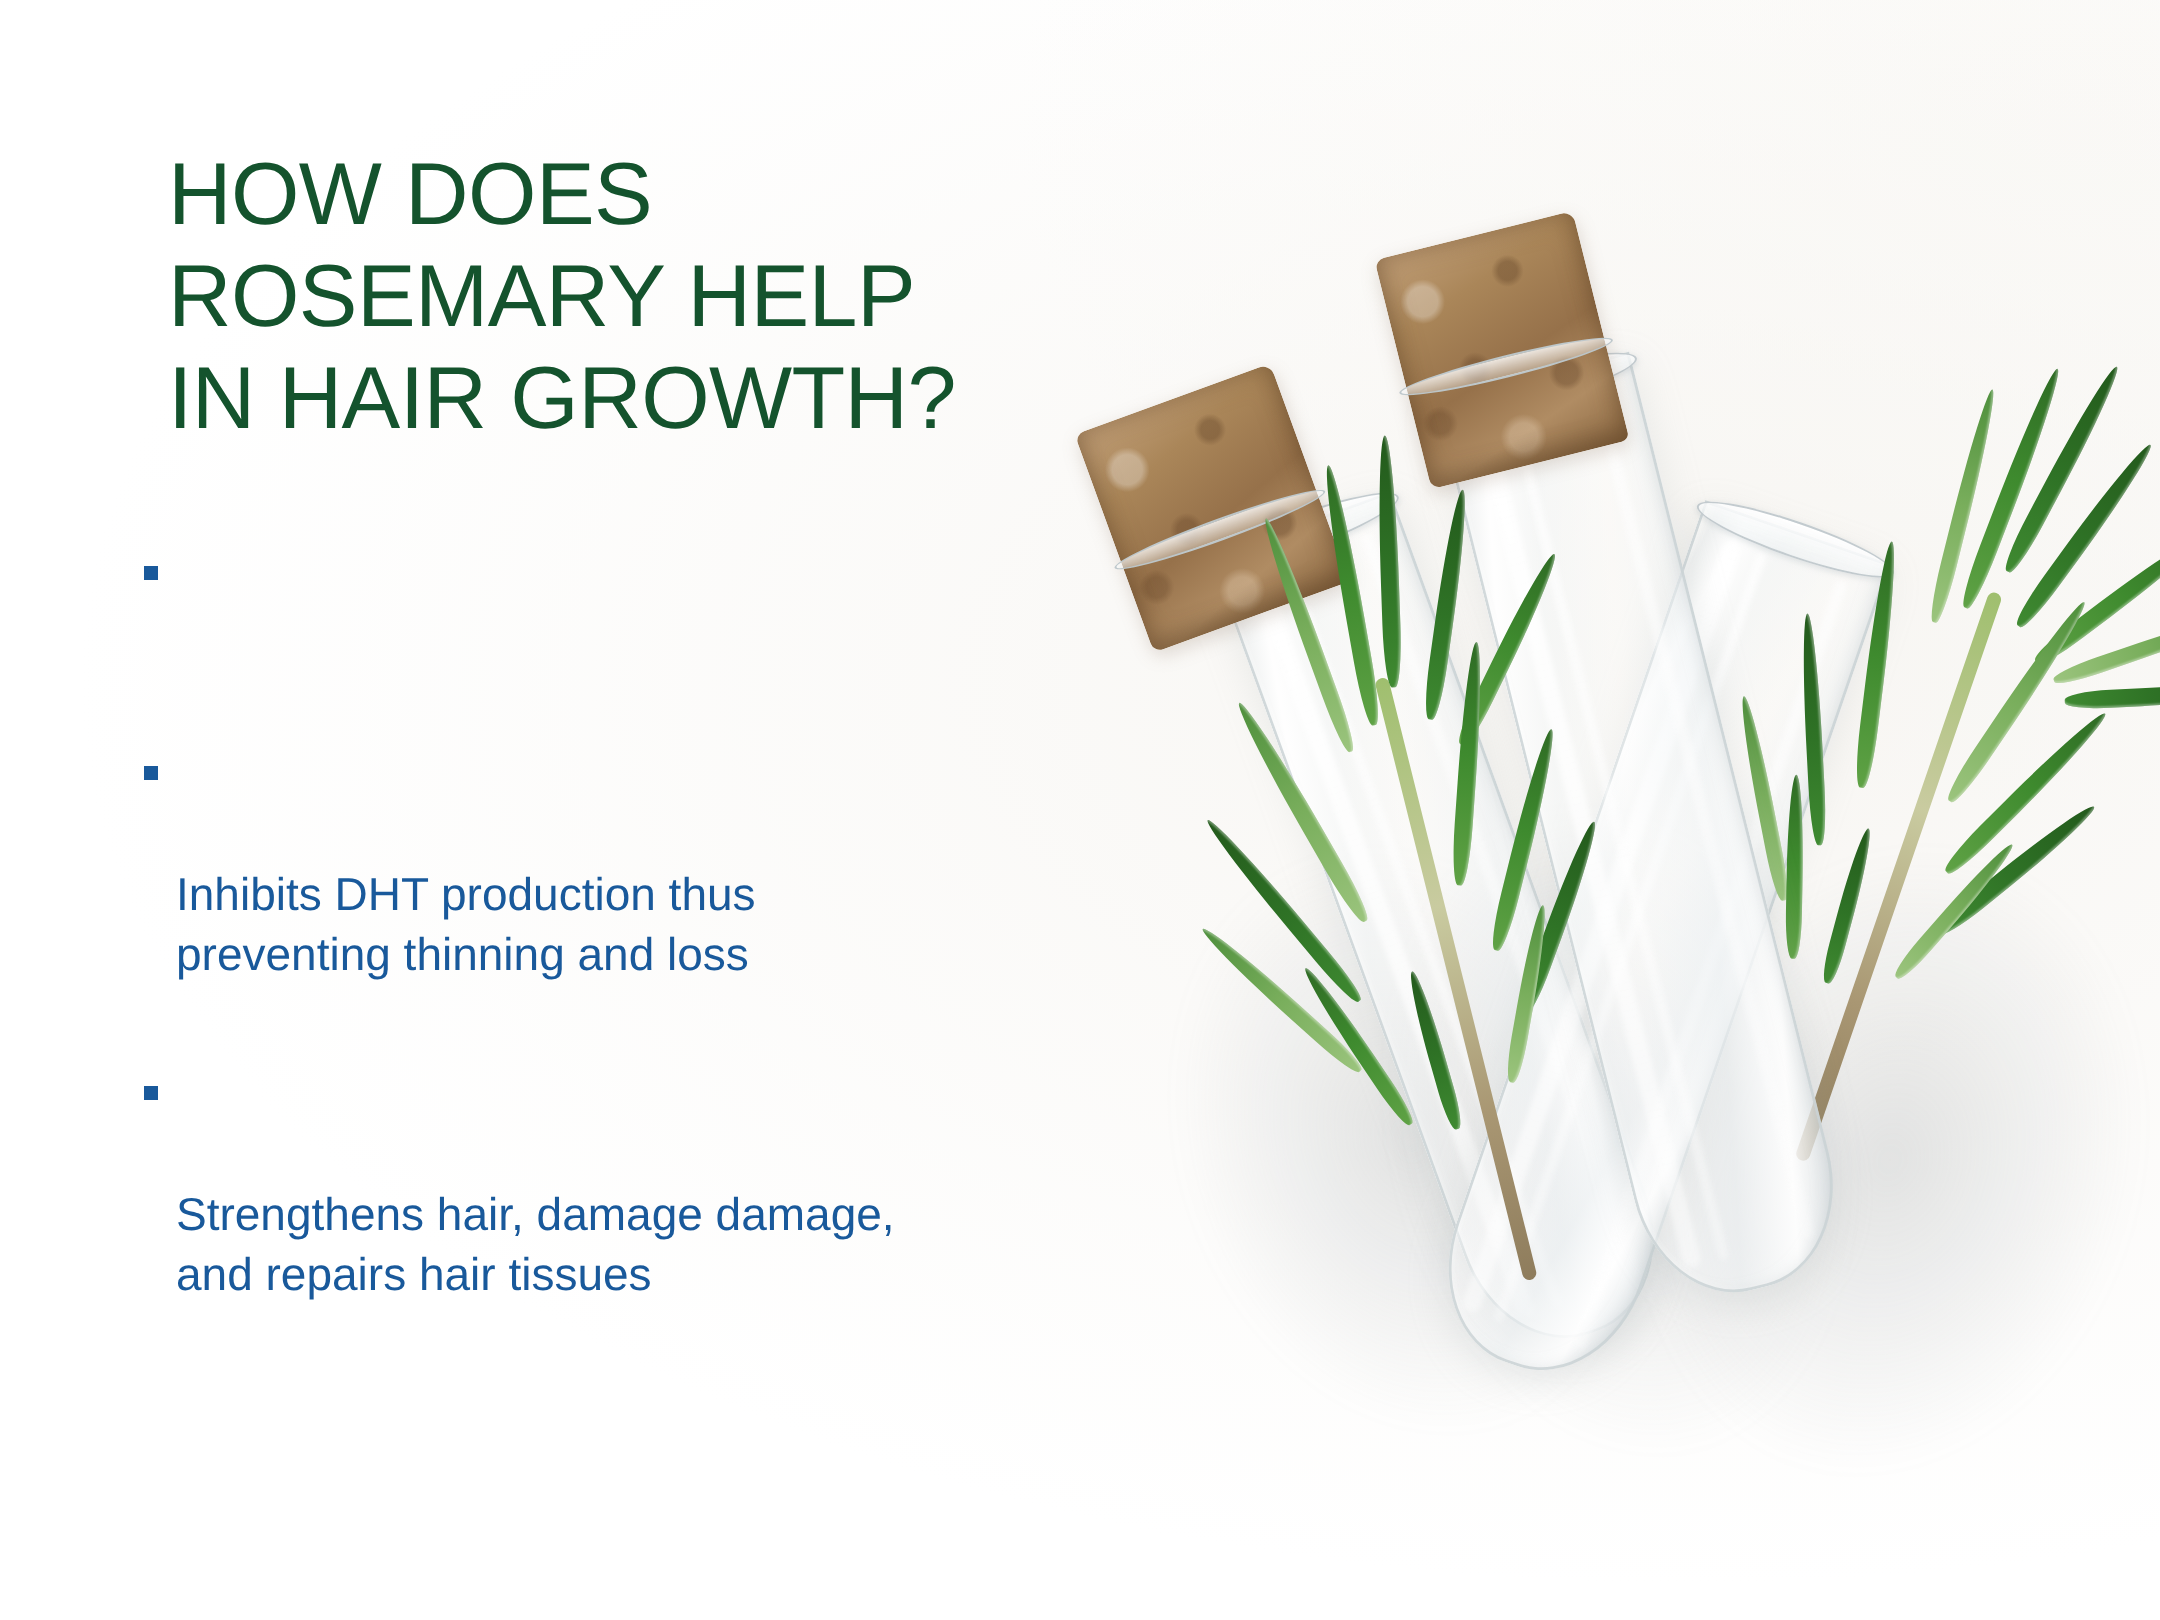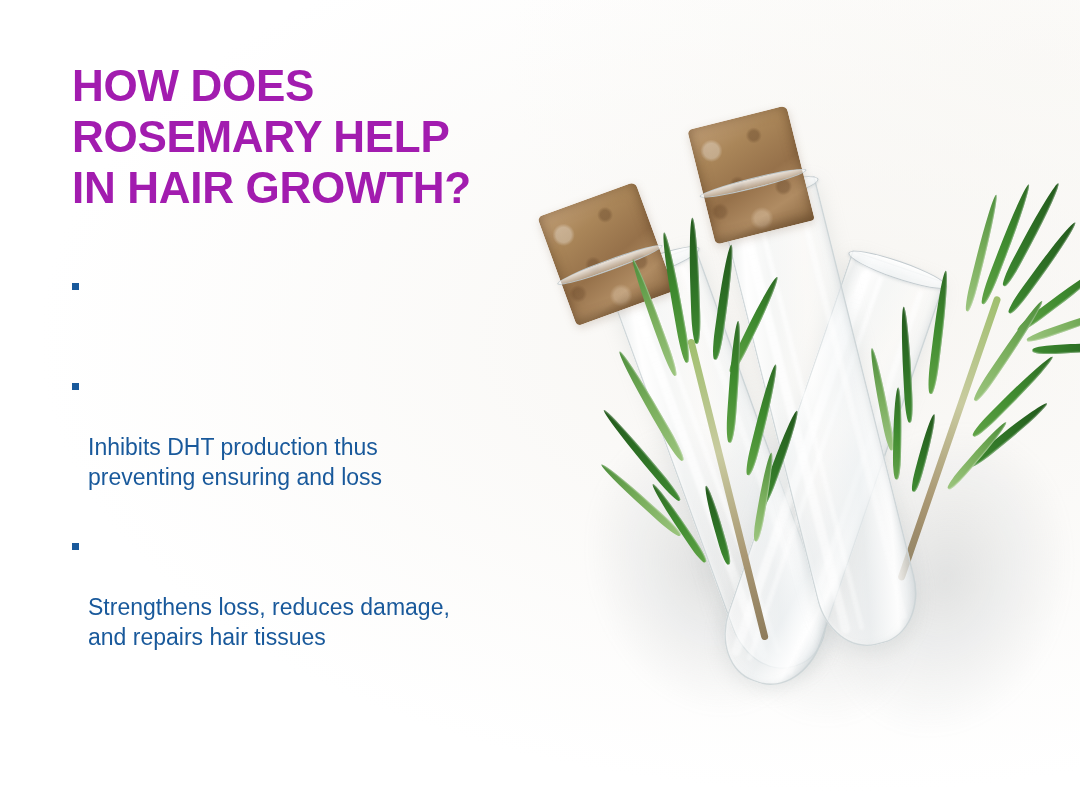--- a/index.html
+++ b/index.html
@@ -30,24 +30,24 @@
   }
 
   
   .text-col {
     position: absolute;
     left: 72px;
     top: 60px;
     width: 480px;
   }
   .headline {
-    margin: 0;
-    color: #a21caf;
+    margin: 12px;
+    color: #14532d;
     font-family: "Liberation Sans", sans-serif;
-    font-weight: bold;
+    font-weight: normal;
     font-size: 44px;
     line-height: 51px;
     letter-spacing: -0.3px;
     text-transform: uppercase;
     white-space: pre-line;
   }
 
   .bullets {
     margin: 0;
     padding: 0;
@@ -283,24 +283,24 @@
 ROSEMARY HELP
 IN HAIR GROWTH?</h1>
 
     <ul class="bullets">
       <li class="bullet">
         <span class="bullet-marker"></span>
       </li>
       <li class="bullet">
         <span class="bullet-marker"></span>
         <span>Inhibits DHT production thus
-preventing ensuring and loss</span>
+preventing thinning and loss</span>
       </li>
       <li class="bullet">
         <span class="bullet-marker"></span>
-        <span>Strengthens loss, reduces damage,
+        <span>Strengthens hair, damage damage,
 and repairs hair tissues</span>
       </li>
     </ul>
 
   </div>
 
 </div>
 
 </body></html>

